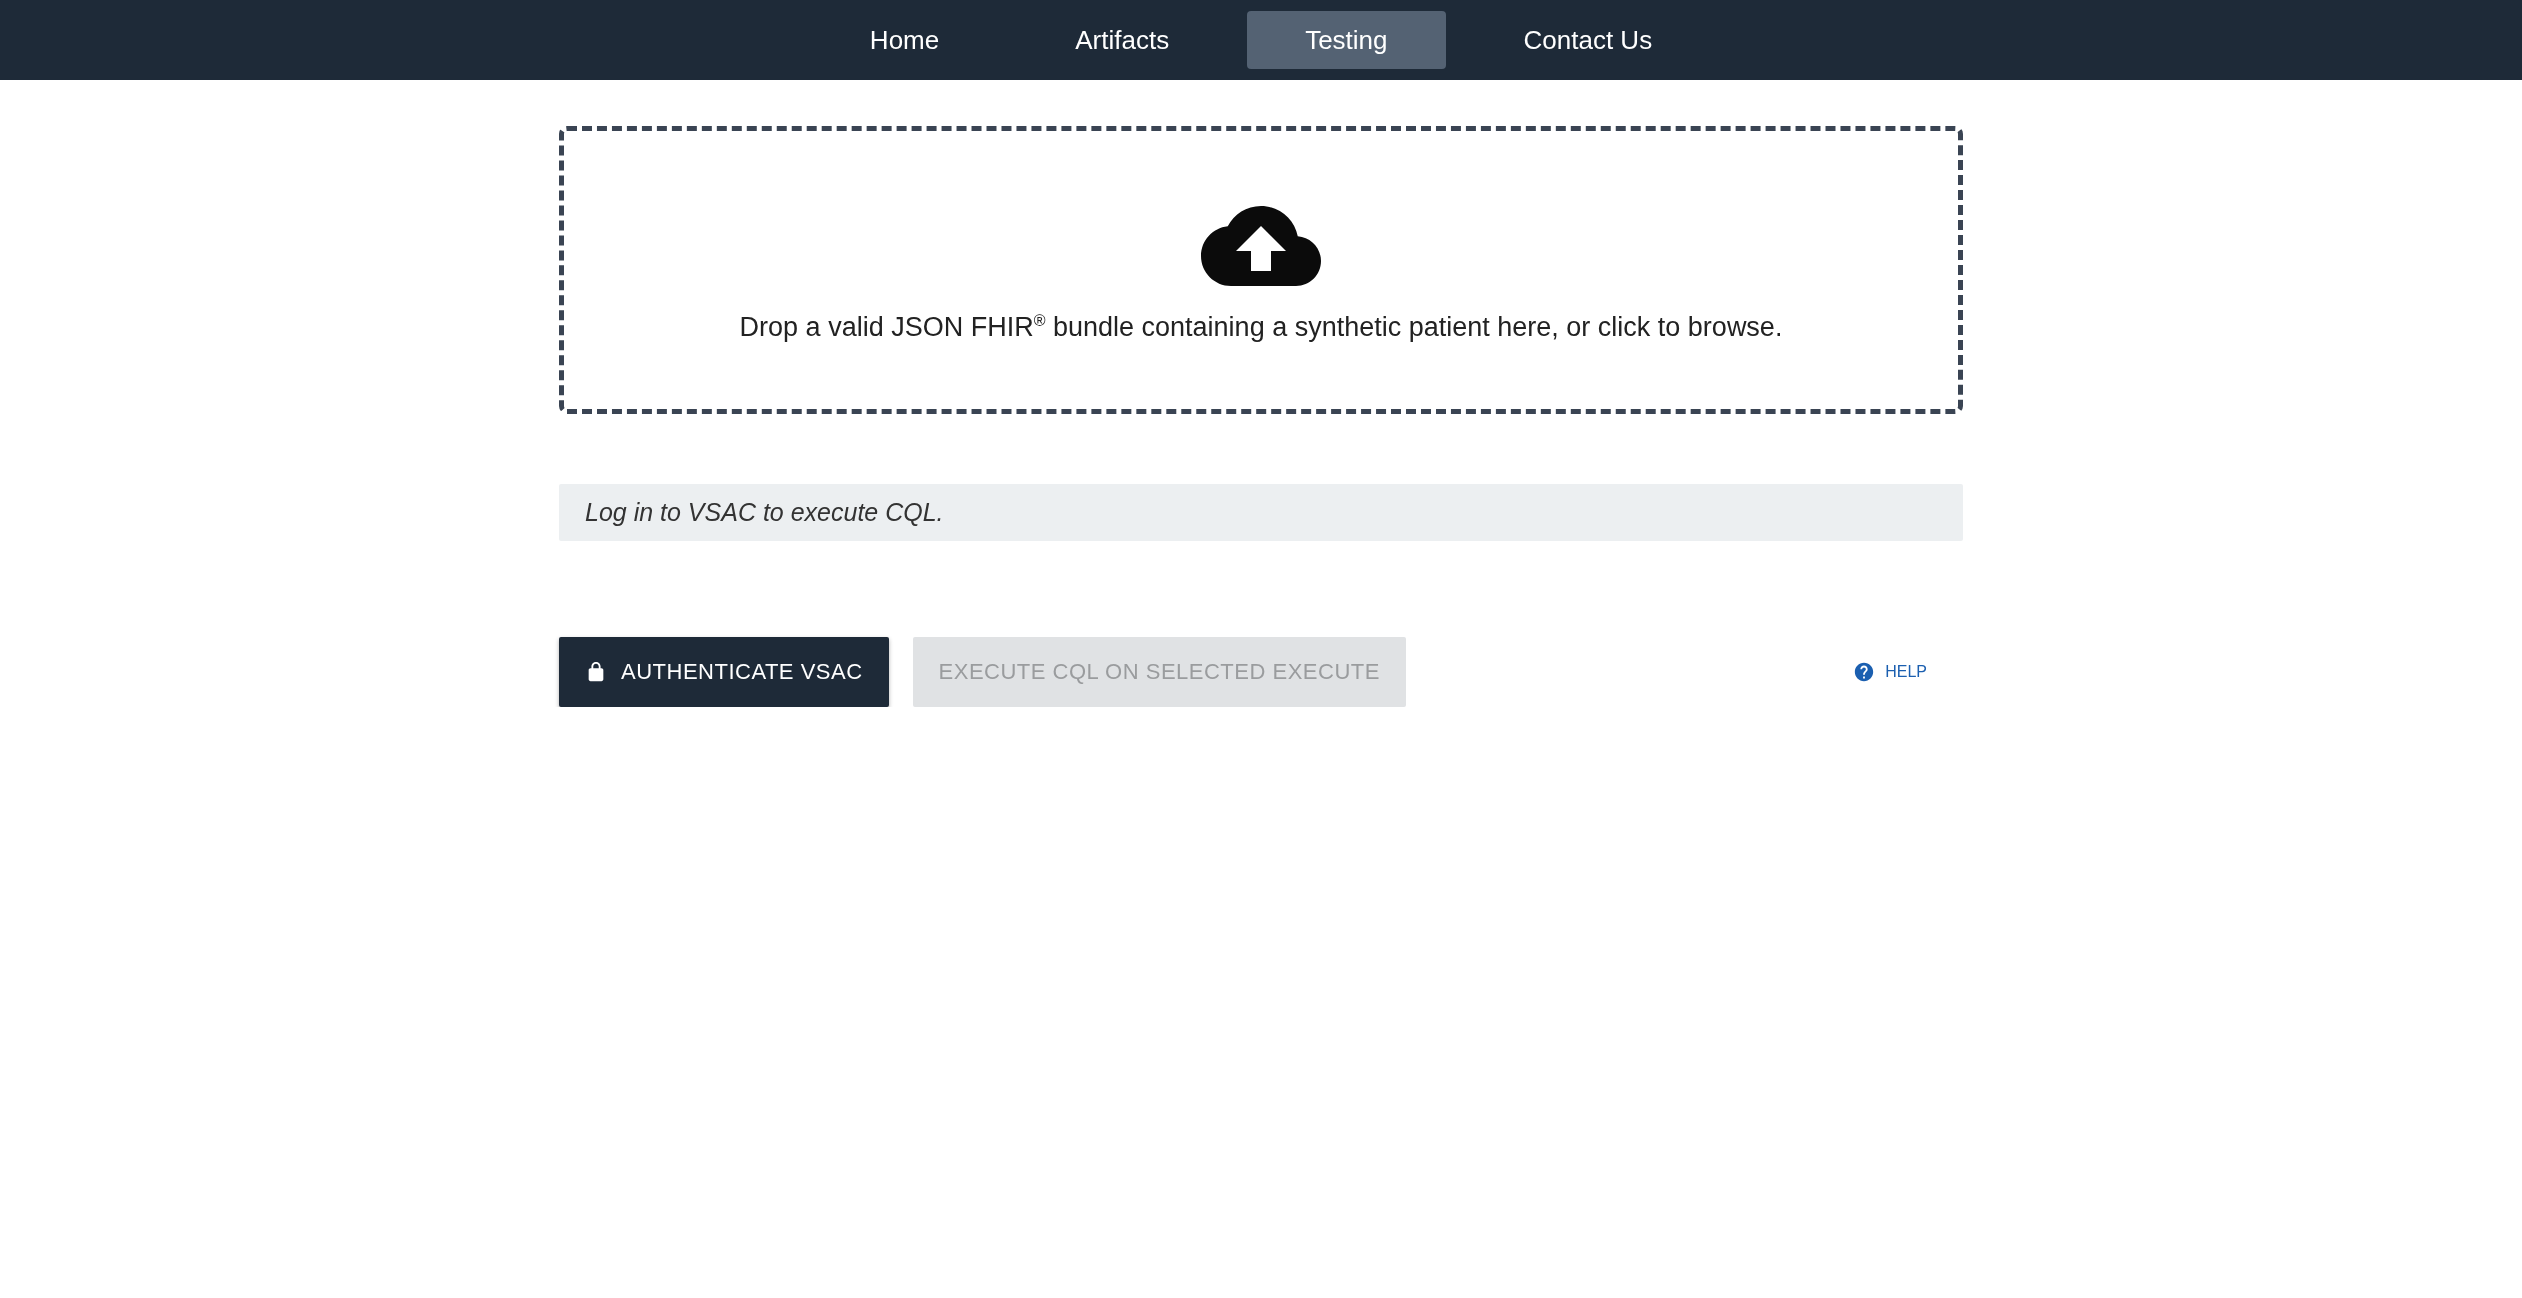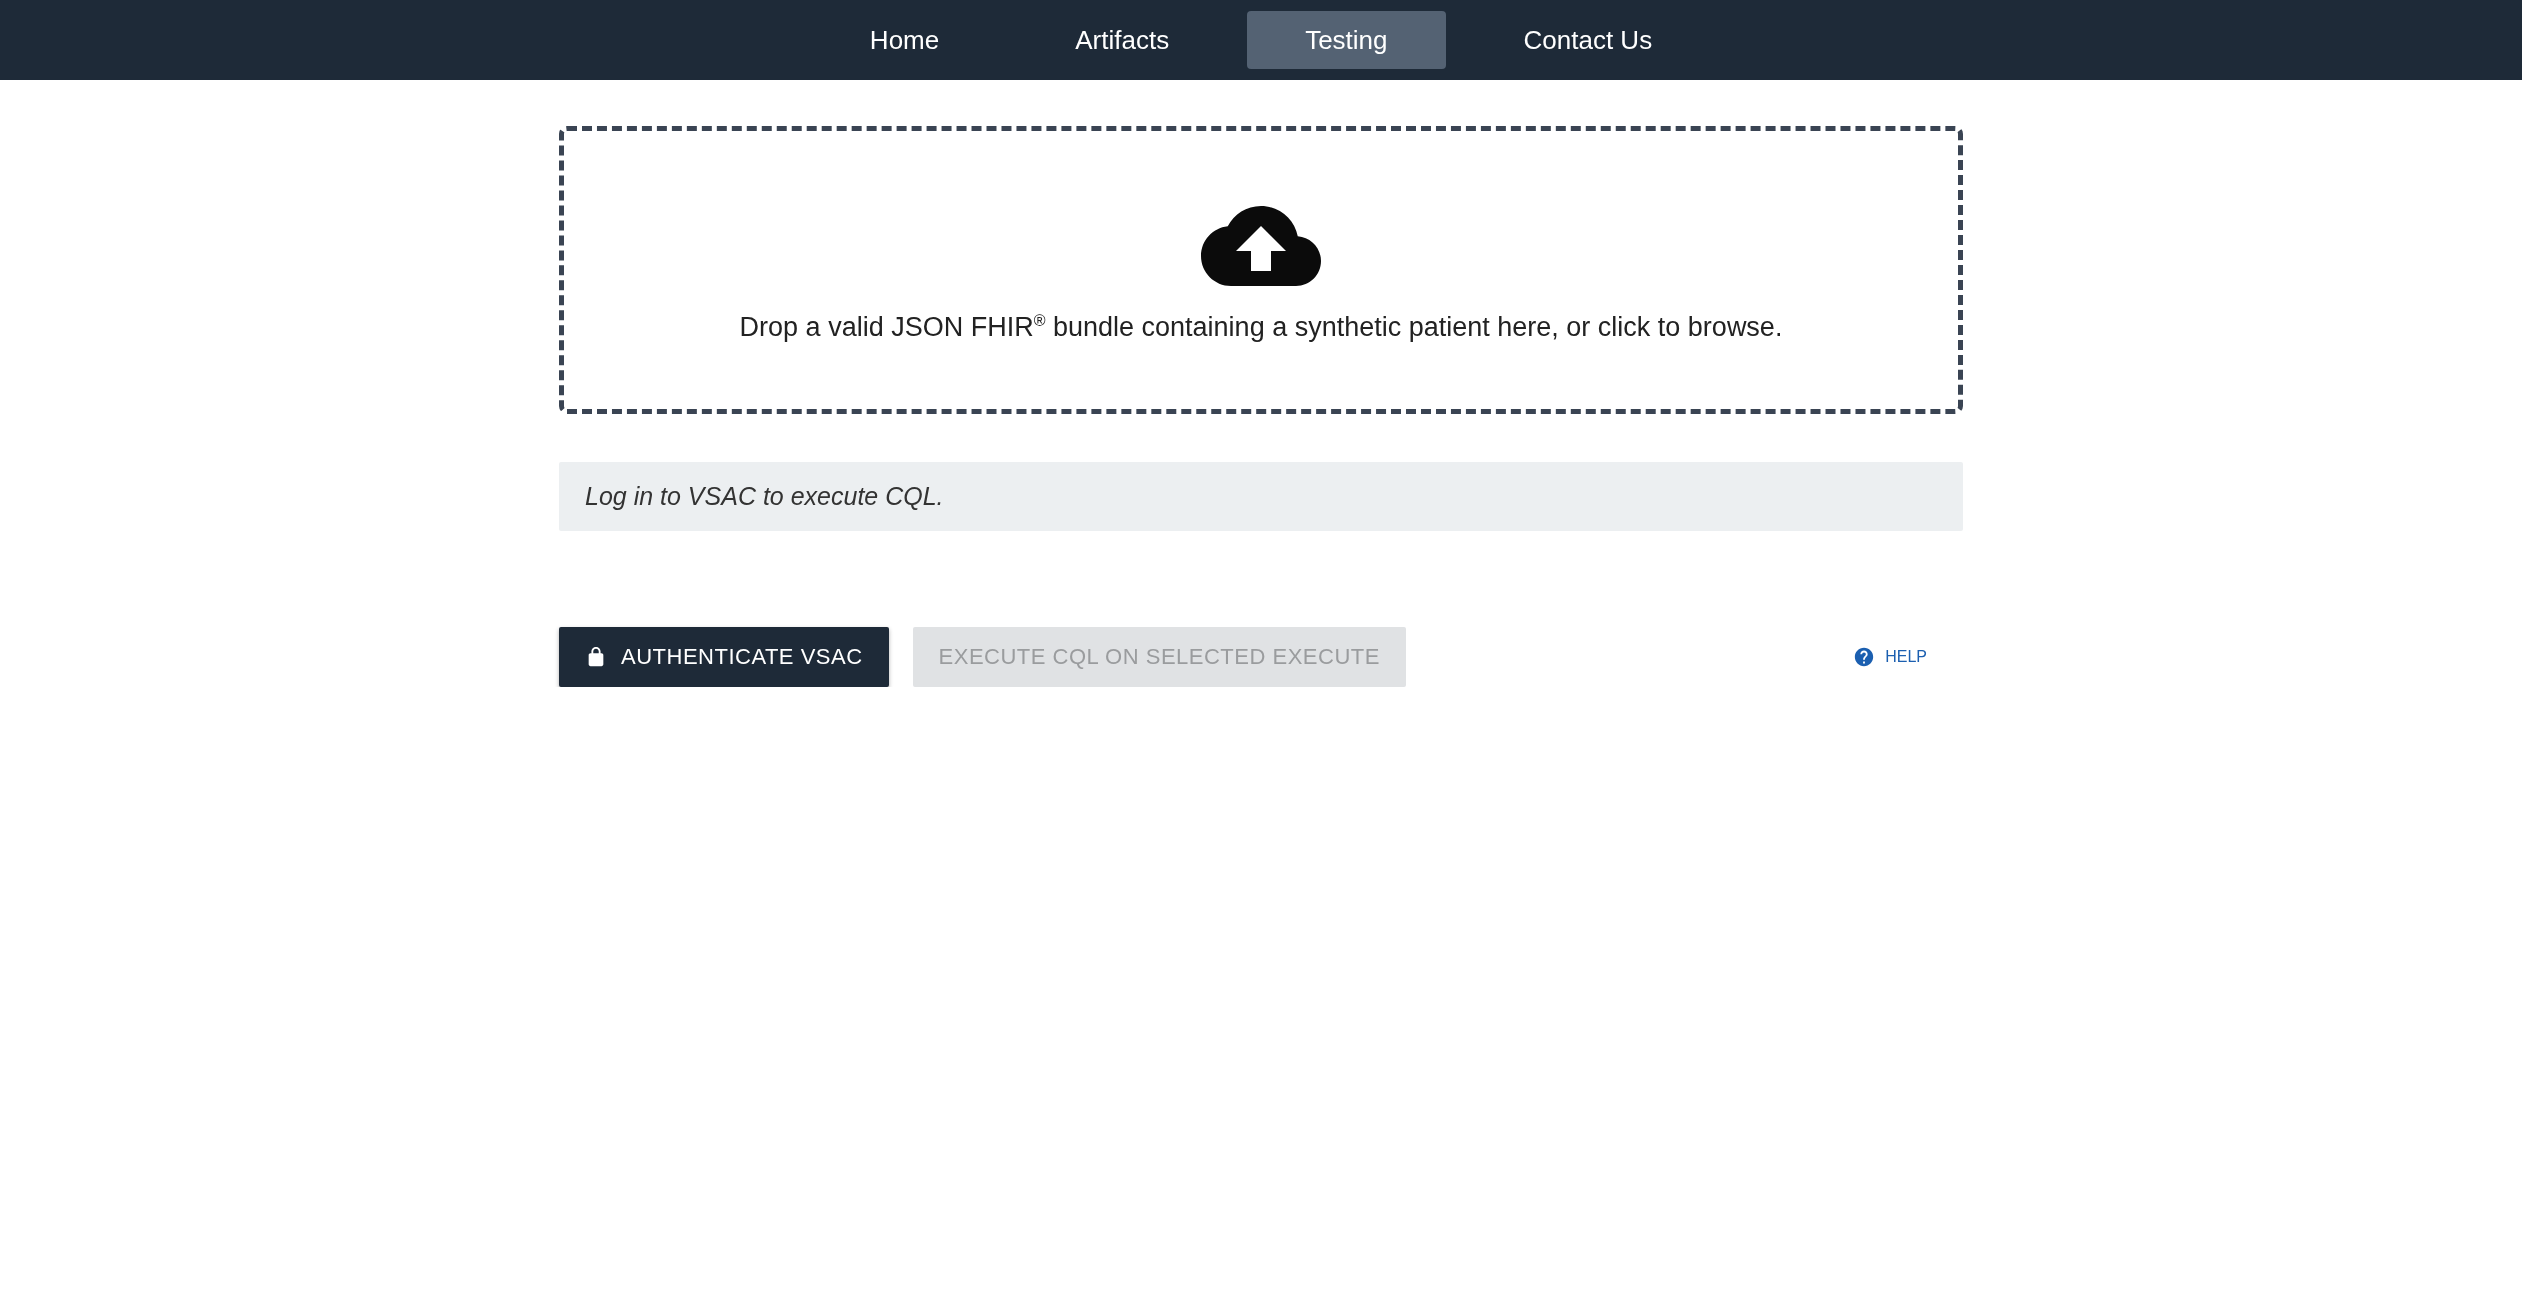--- a/index.html
+++ b/index.html
@@ -54,39 +54,39 @@
   .dropzone .main-text sup {
     font-size: 16px;
     vertical-align: super;
   }
   .dropzone .warning-text {
     font-size: 24px;
     font-style: italic;
     color: #8e2636;
   }
   .info-banner {
-    margin-top: 48px;
+    margin-top: 70px;
     background: #eceff1;
-    padding: 20px 26px;
+    padding: 14px 26px;
     font-size: 25px;
     font-style: italic;
     color: #333;
     border-radius: 2px;
   }
   .action-row {
     margin-top: 96px;
     display: flex;
     align-items: center;
     gap: 24px;
   }
   .btn {
     display: inline-flex;
     align-items: center;
     justify-content: center;
-    height: 60px;
+    height: 70px;
     padding: 0 26px;
     font-size: 22px;
     letter-spacing: 0.5px;
     border: none;
     cursor: pointer;
     border-radius: 2px;
   }
   .btn-primary {
     background: #1e2a38;
     color: #ffffff;

